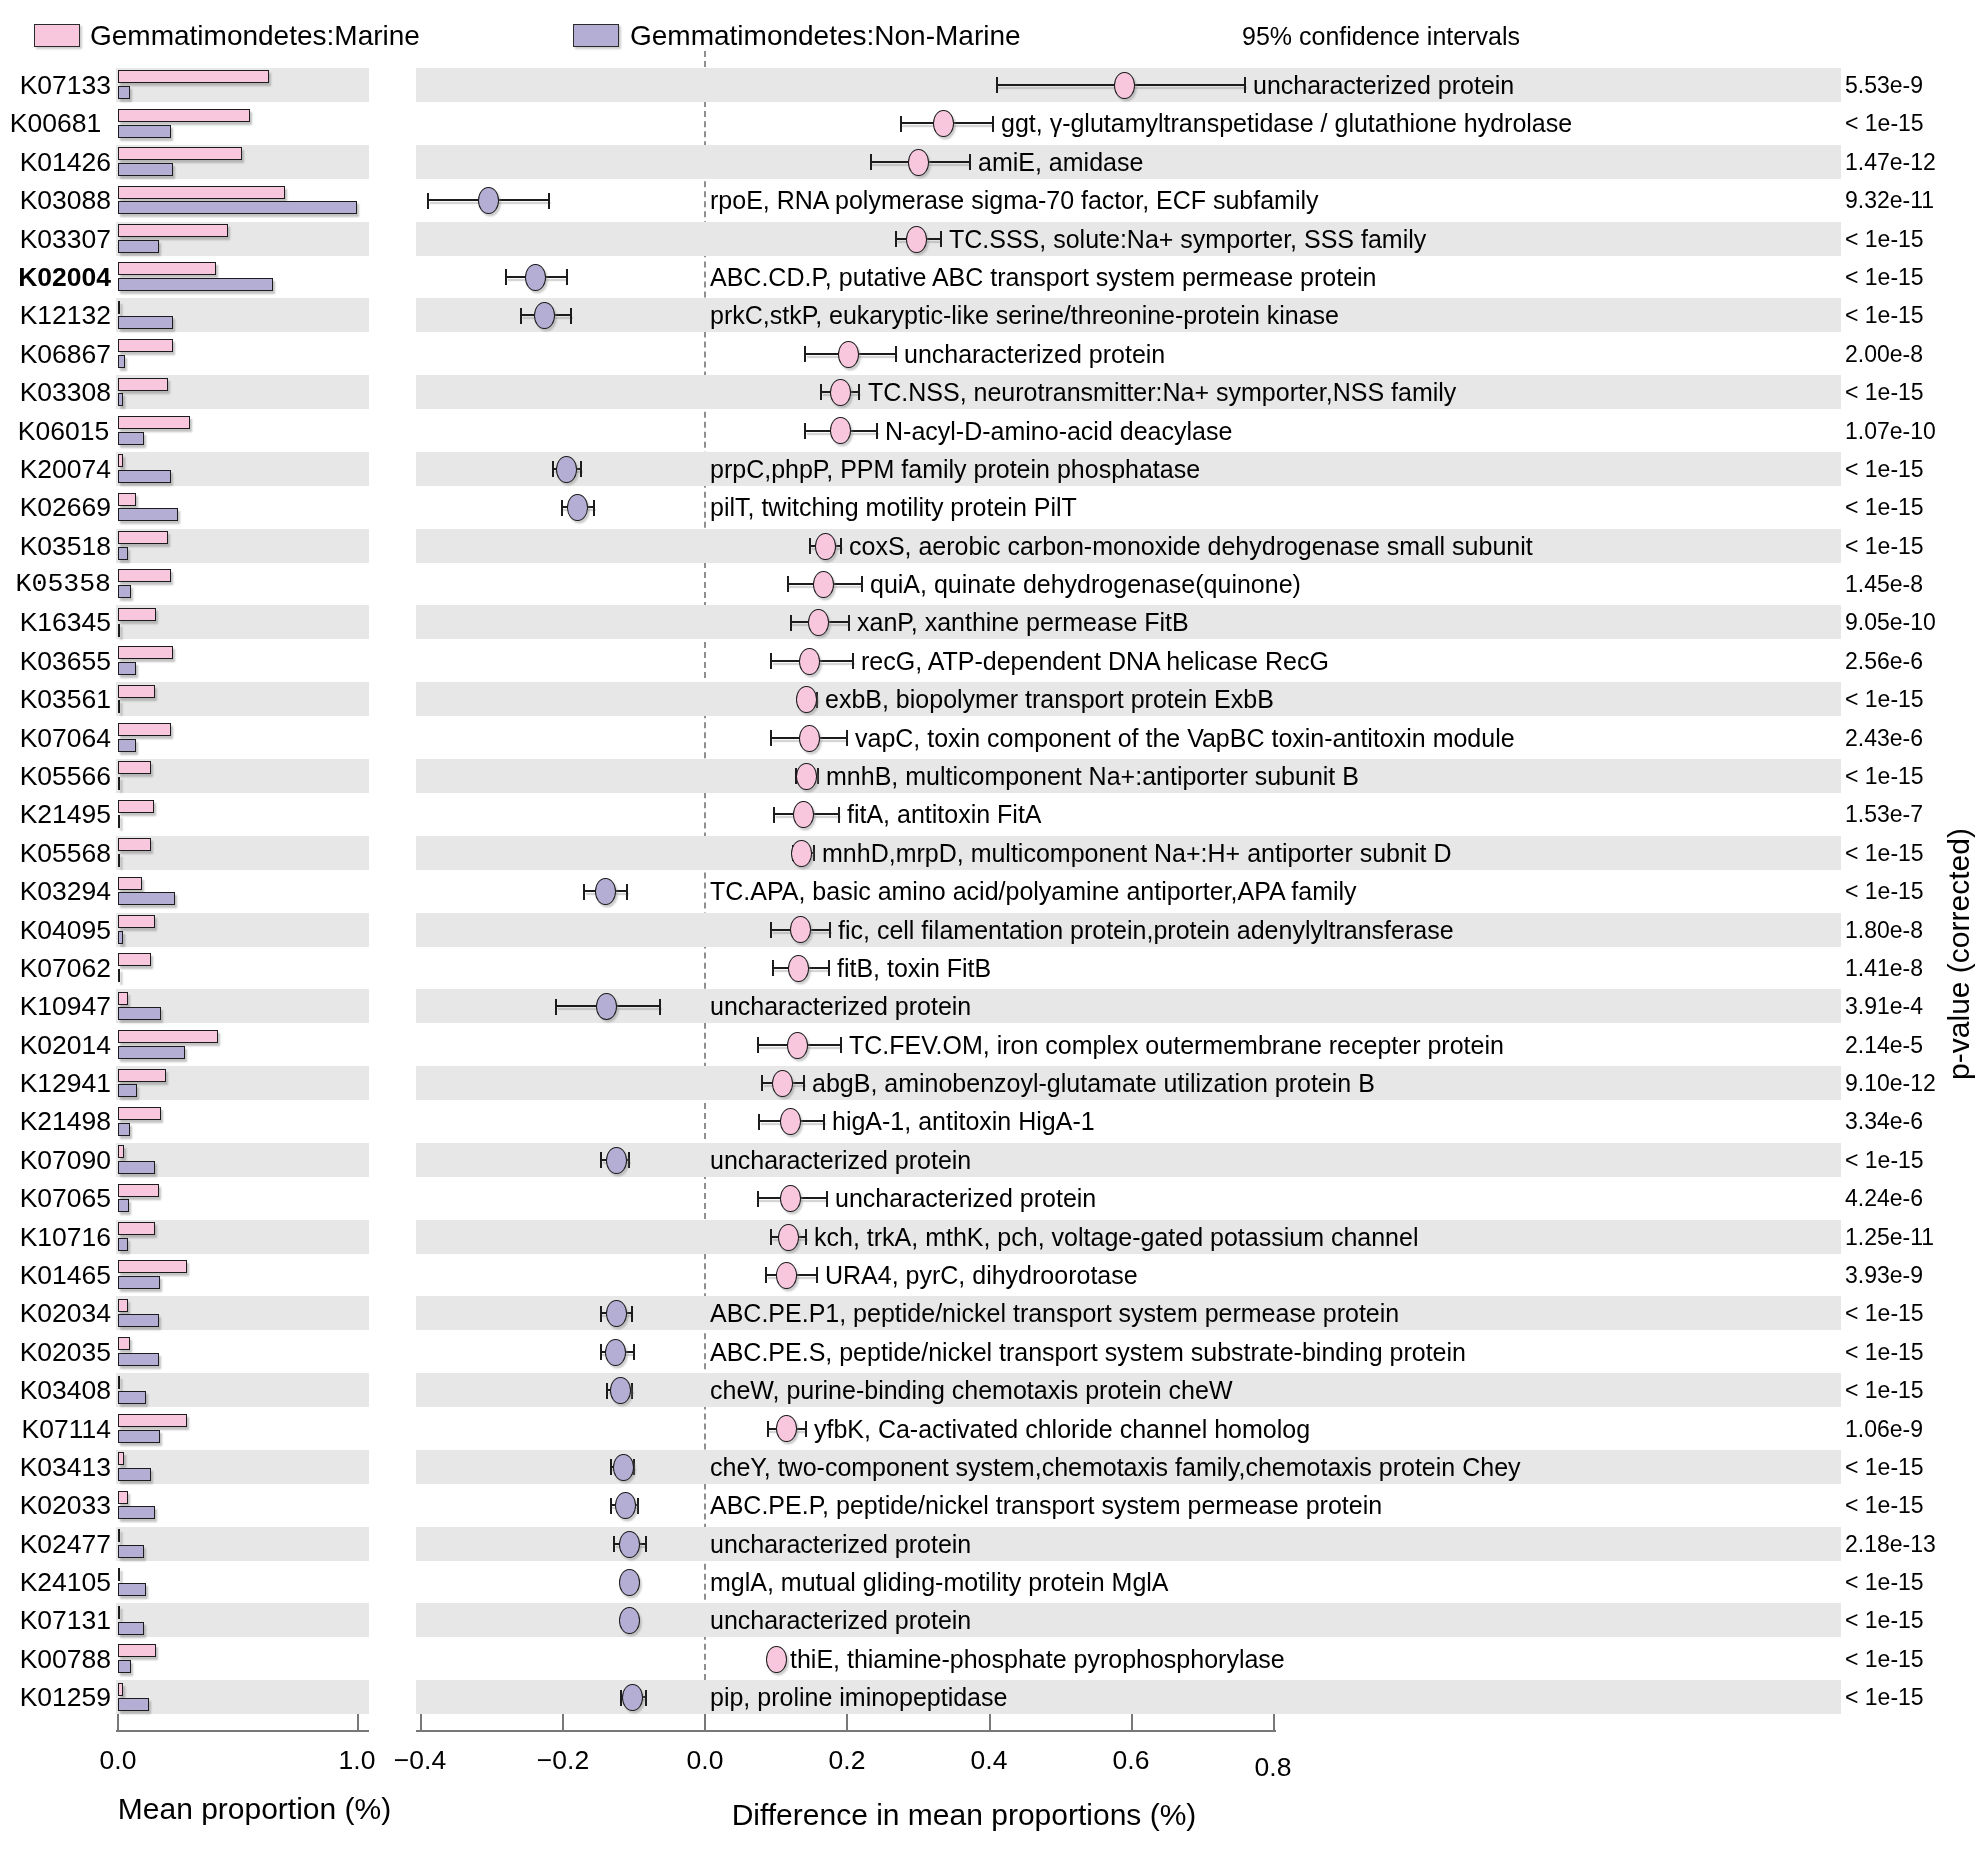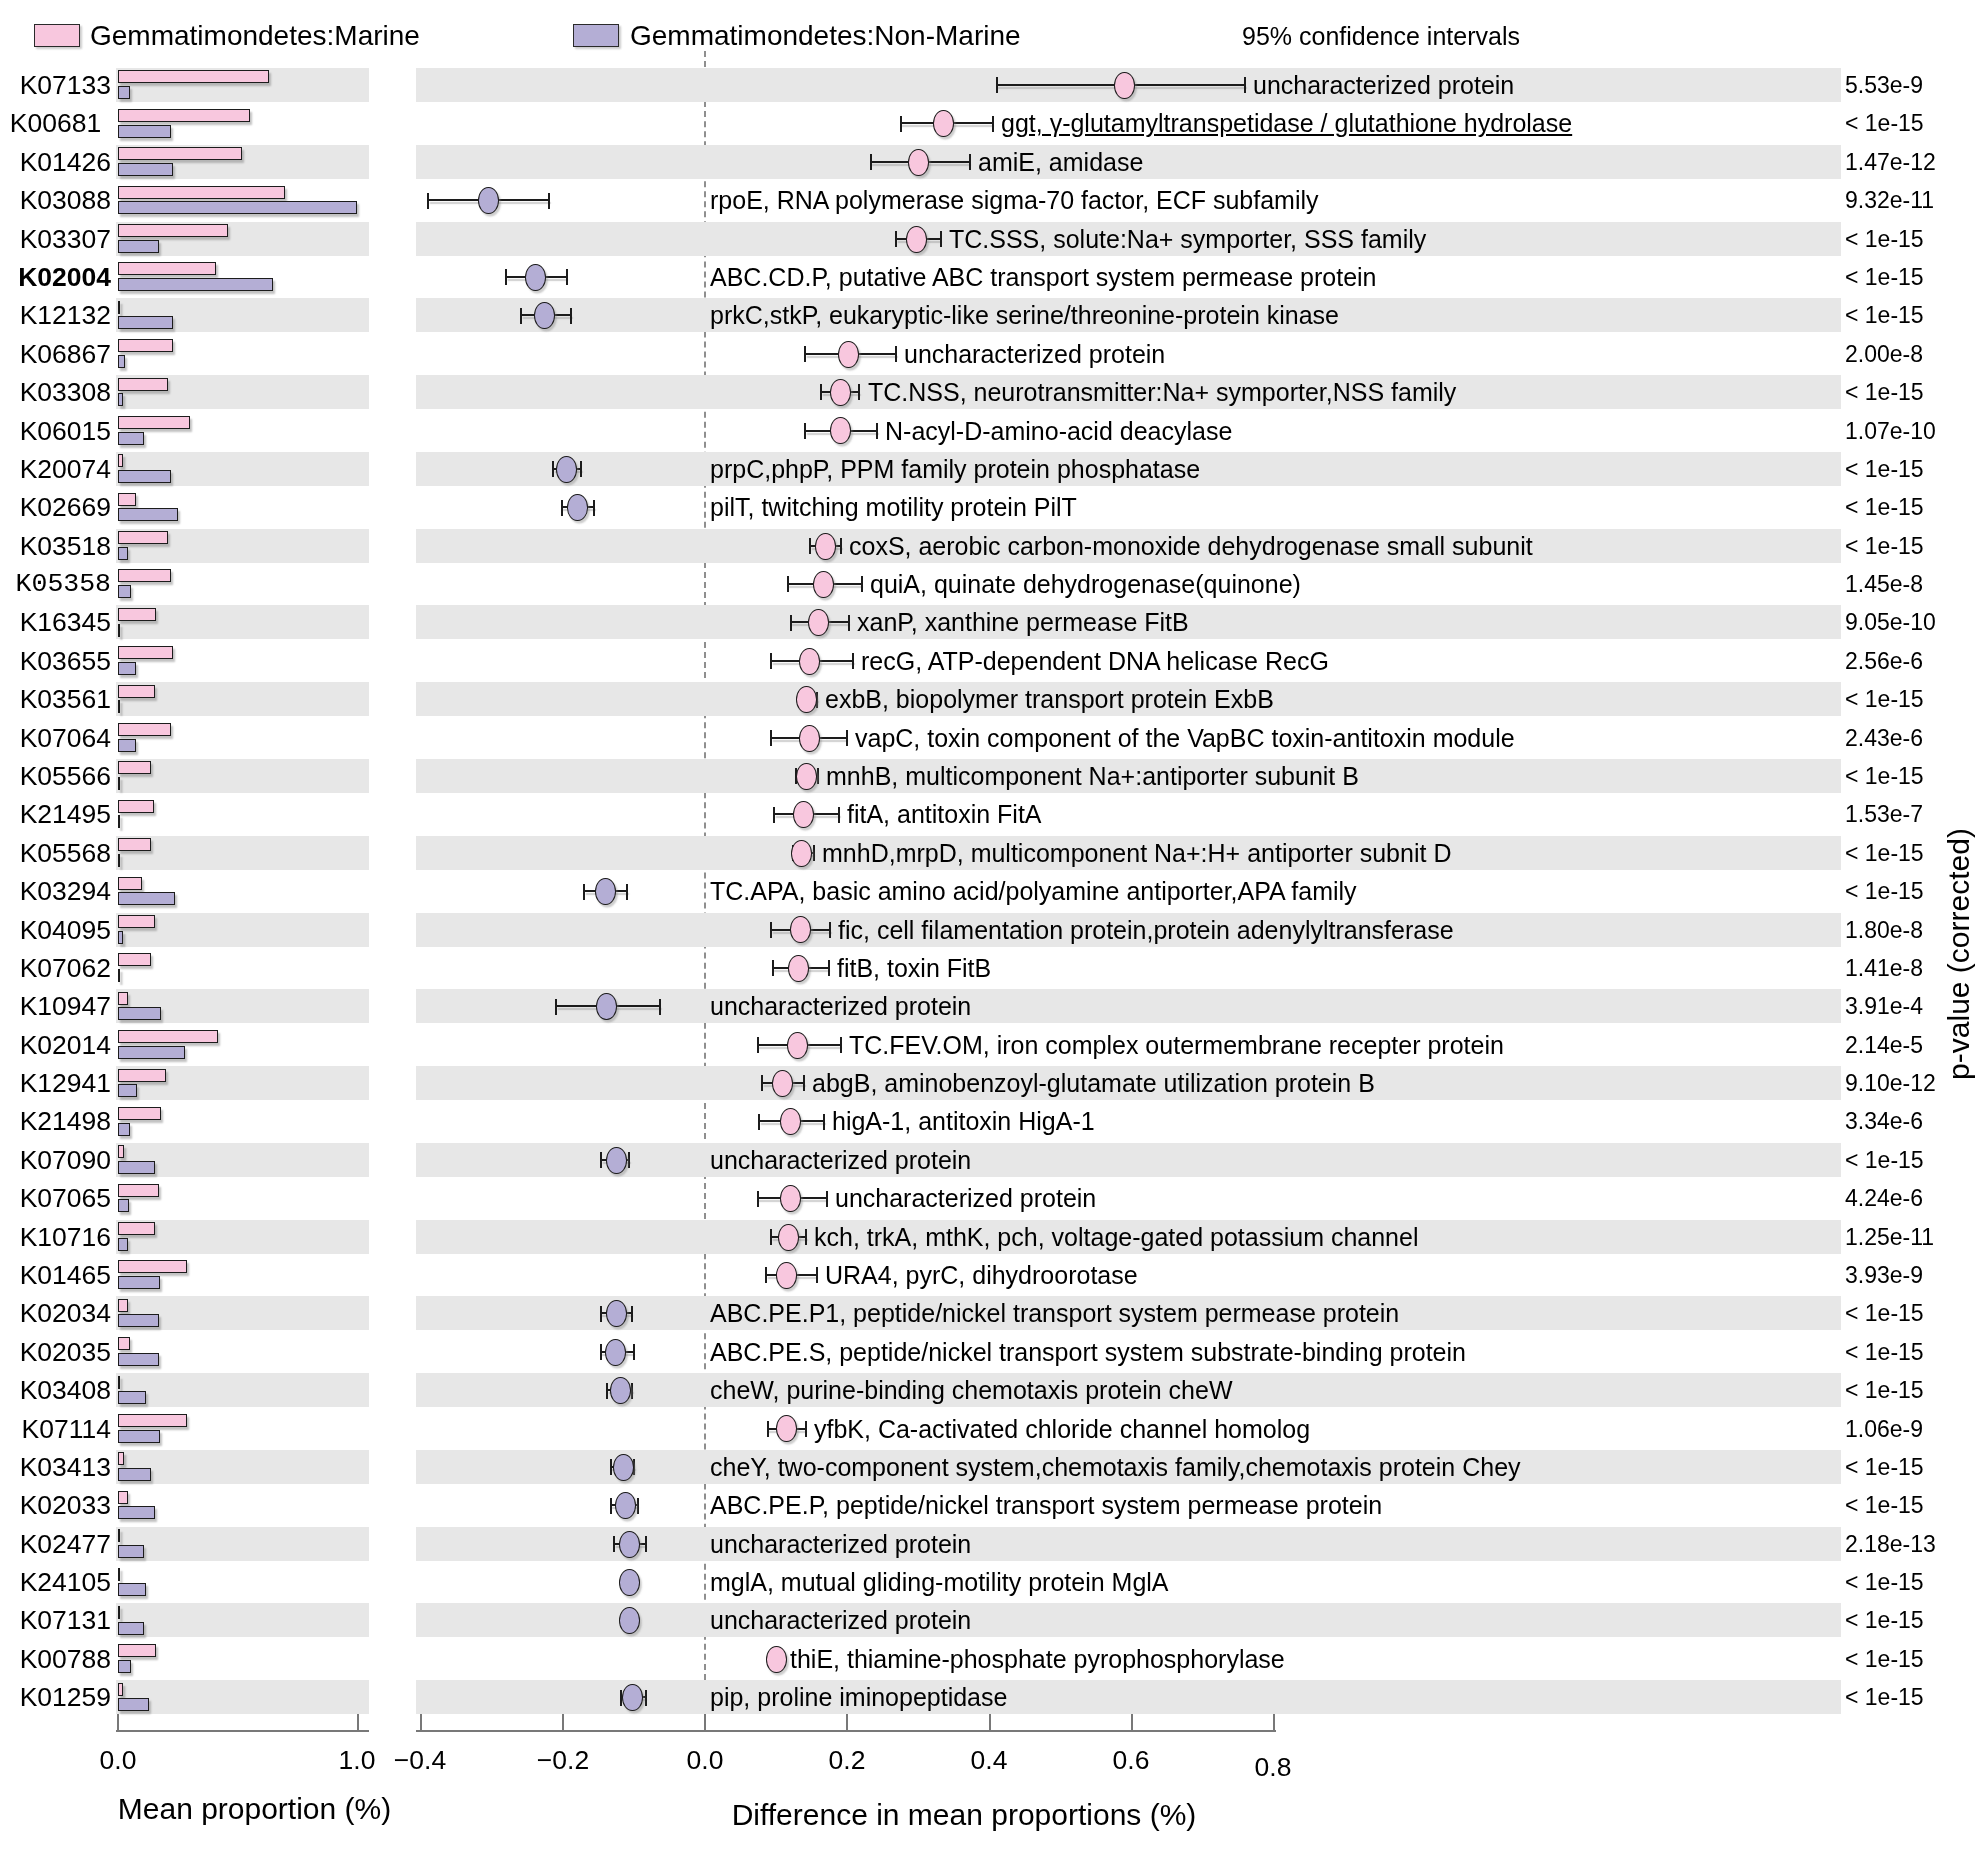--- a/index.html
+++ b/index.html
@@ -51,21 +51,21 @@
       <div class="dot marine" style="left: 1114px; top: 72px;"></div>
       <div class="fnlabel" style="left: 1253px; top: 68px; line-height: 34px;">uncharacterized protein</div>
       <div class="pval" style="left: 1845px; top: 68px; line-height: 34px;">5.53e-9</div>
       <div class="ko" style="left: 0px; top: 106px; width: 111px; line-height: 34px; text-align: center;">K00681</div>
       <div class="bar marine" style="left: 118px; top: 109px; width: 132px; height: 13.3px;"></div>
       <div class="bar nonmarine" style="left: 118px; top: 125px; width: 53px; height: 13.3px;"></div>
       <div class="ciline" style="left: 900px; top: 122px; width: 92px;"></div>
       <div class="cicap" style="left: 900px; top: 116px;"></div>
       <div class="cicap" style="left: 992px; top: 116px;"></div>
       <div class="dot marine" style="left: 933px; top: 110px;"></div>
-      <div class="fnlabel" style="left: 1001px; top: 106px; line-height: 34px; text-decoration: underline;">ggt, γ-glutamyltranspetidase / glutathione hydrolase</div>
+      <div class="fnlabel" style="left: 1001px; top: 106px; line-height: 34px;">ggt, γ-glutamyltranspetidase / glutathione hydrolase</div>
       <div class="pval" style="left: 1845px; top: 106px; line-height: 34px;">&lt; 1e-15</div>
       <div class="band" style="left: 116px; top: 145px; width: 253px; height: 34px;"></div>
       <div class="band" style="left: 416px; top: 145px; width: 1425px; height: 34px;"></div>
       <div class="ko" style="left: 0px; top: 145px; width: 111px; line-height: 34px;">K01426</div>
       <div class="bar marine" style="left: 118px; top: 147px; width: 124px; height: 13.3px;"></div>
       <div class="bar nonmarine" style="left: 118px; top: 163px; width: 55px; height: 13.3px;"></div>
       <div class="ciline" style="left: 870px; top: 161px; width: 99px;"></div>
       <div class="cicap" style="left: 870px; top: 154px;"></div>
       <div class="cicap" style="left: 969px; top: 154px;"></div>
       <div class="dot marine" style="left: 908px; top: 149px;"></div>
@@ -124,21 +124,21 @@
       <div class="band" style="left: 416px; top: 375px; width: 1425px; height: 34px;"></div>
       <div class="ko" style="left: 0px; top: 375px; width: 111px; line-height: 34px;">K03308</div>
       <div class="bar marine" style="left: 118px; top: 378px; width: 50px; height: 13.3px;"></div>
       <div class="bar nonmarine" style="left: 118px; top: 393px; width: 4.8px; height: 13.3px;"></div>
       <div class="ciline" style="left: 821px; top: 391px; width: 38px;"></div>
       <div class="cicap" style="left: 820px; top: 384px;"></div>
       <div class="cicap" style="left: 858px; top: 384px;"></div>
       <div class="dot marine" style="left: 830px; top: 379px;"></div>
       <div class="fnlabel" style="left: 868px; top: 375px; line-height: 34px;">TC.NSS, neurotransmitter:Na+ symporter,NSS family</div>
       <div class="pval" style="left: 1845px; top: 375px; line-height: 34px;">&lt; 1e-15</div>
-      <div class="ko" style="left: 0px; top: 414px; width: 111px; line-height: 34px;">K06015</div>
+      <div class="ko" style="left: 8px; top: 414px; width: 111px; line-height: 34px; text-align: center;">K06015</div>
       <div class="bar marine" style="left: 118px; top: 416px; width: 72px; height: 13.3px;"></div>
       <div class="bar nonmarine" style="left: 118px; top: 432px; width: 26px; height: 13.3px;"></div>
       <div class="ciline" style="left: 805px; top: 430px; width: 72px;"></div>
       <div class="cicap" style="left: 804px; top: 423px;"></div>
       <div class="cicap" style="left: 876px; top: 423px;"></div>
       <div class="dot marine" style="left: 830px; top: 417px;"></div>
       <div class="fnlabel" style="left: 885px; top: 414px; line-height: 34px;">N-acyl-D-amino-acid deacylase</div>
       <div class="pval" style="left: 1845px; top: 414px; line-height: 34px;">1.07e-10</div>
       <div class="band" style="left: 116px; top: 452px; width: 253px; height: 34px;"></div>
       <div class="band" style="left: 416px; top: 452px; width: 1425px; height: 34px;"></div>

